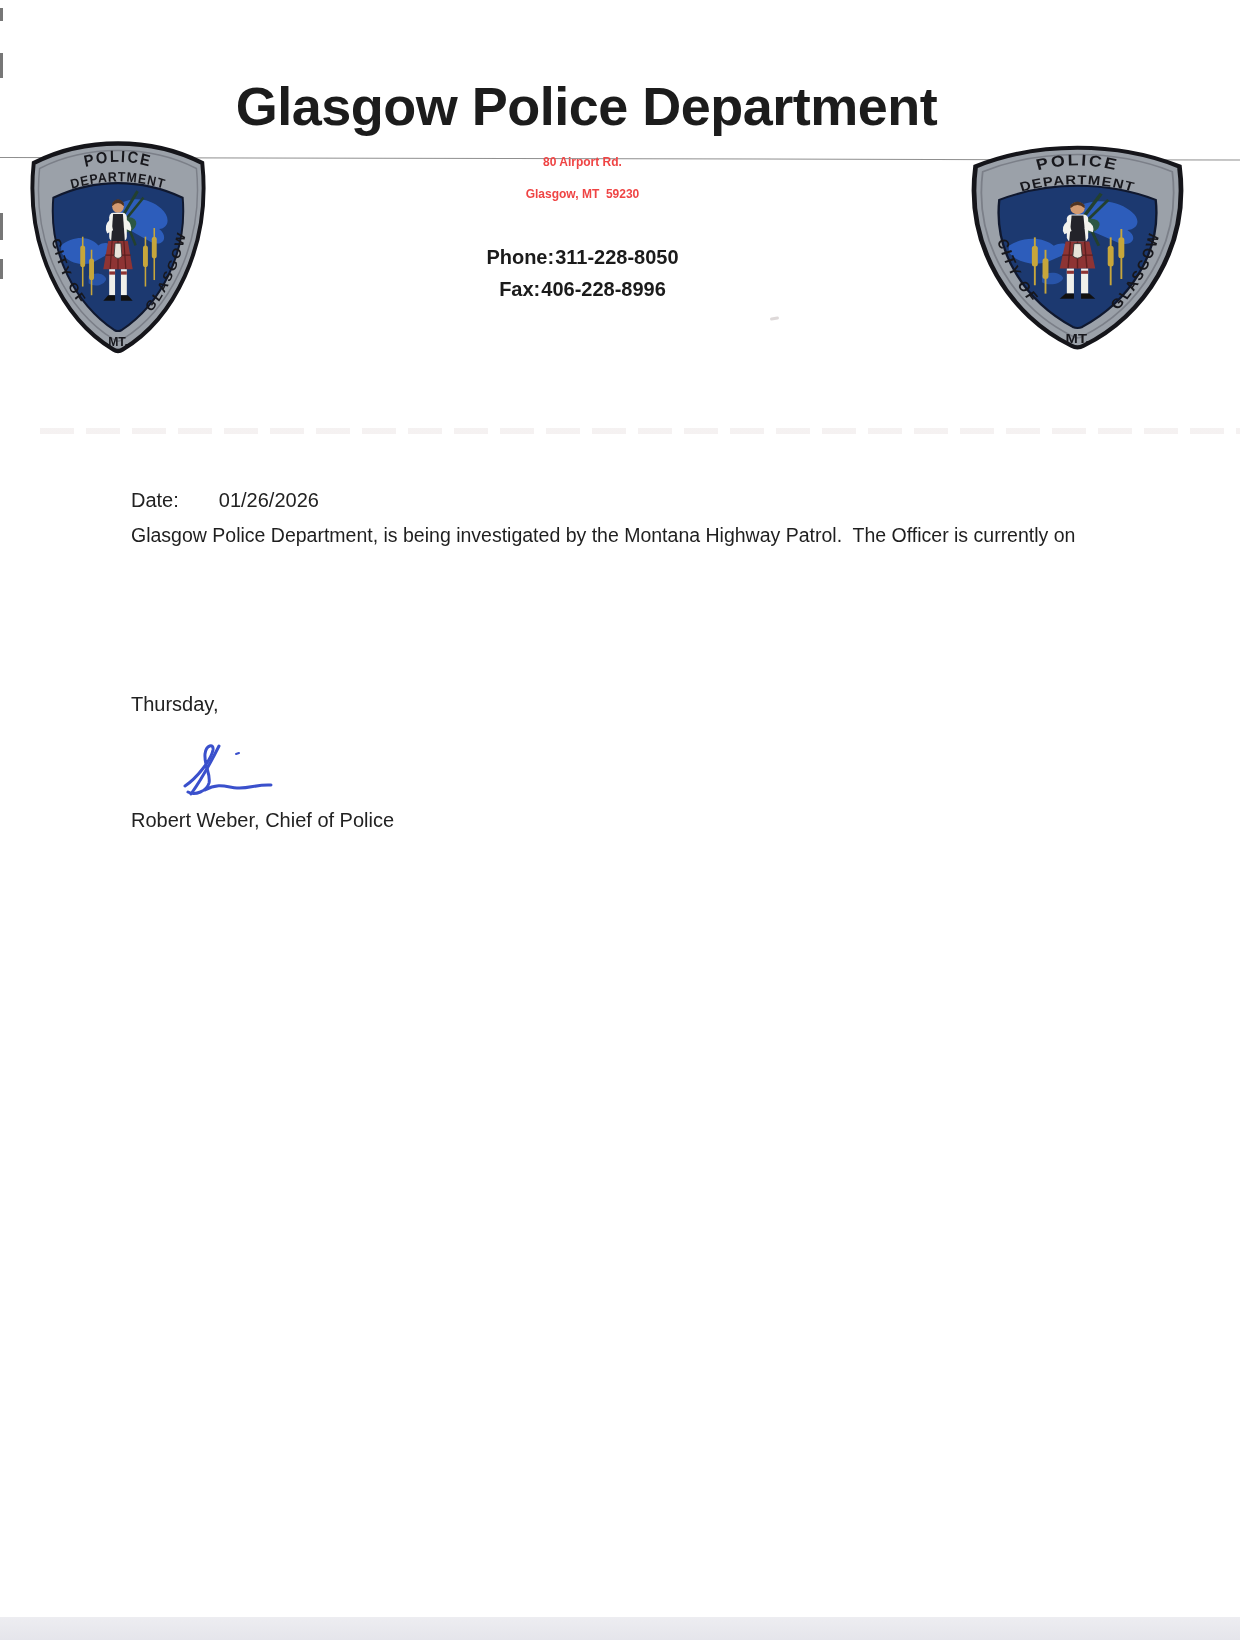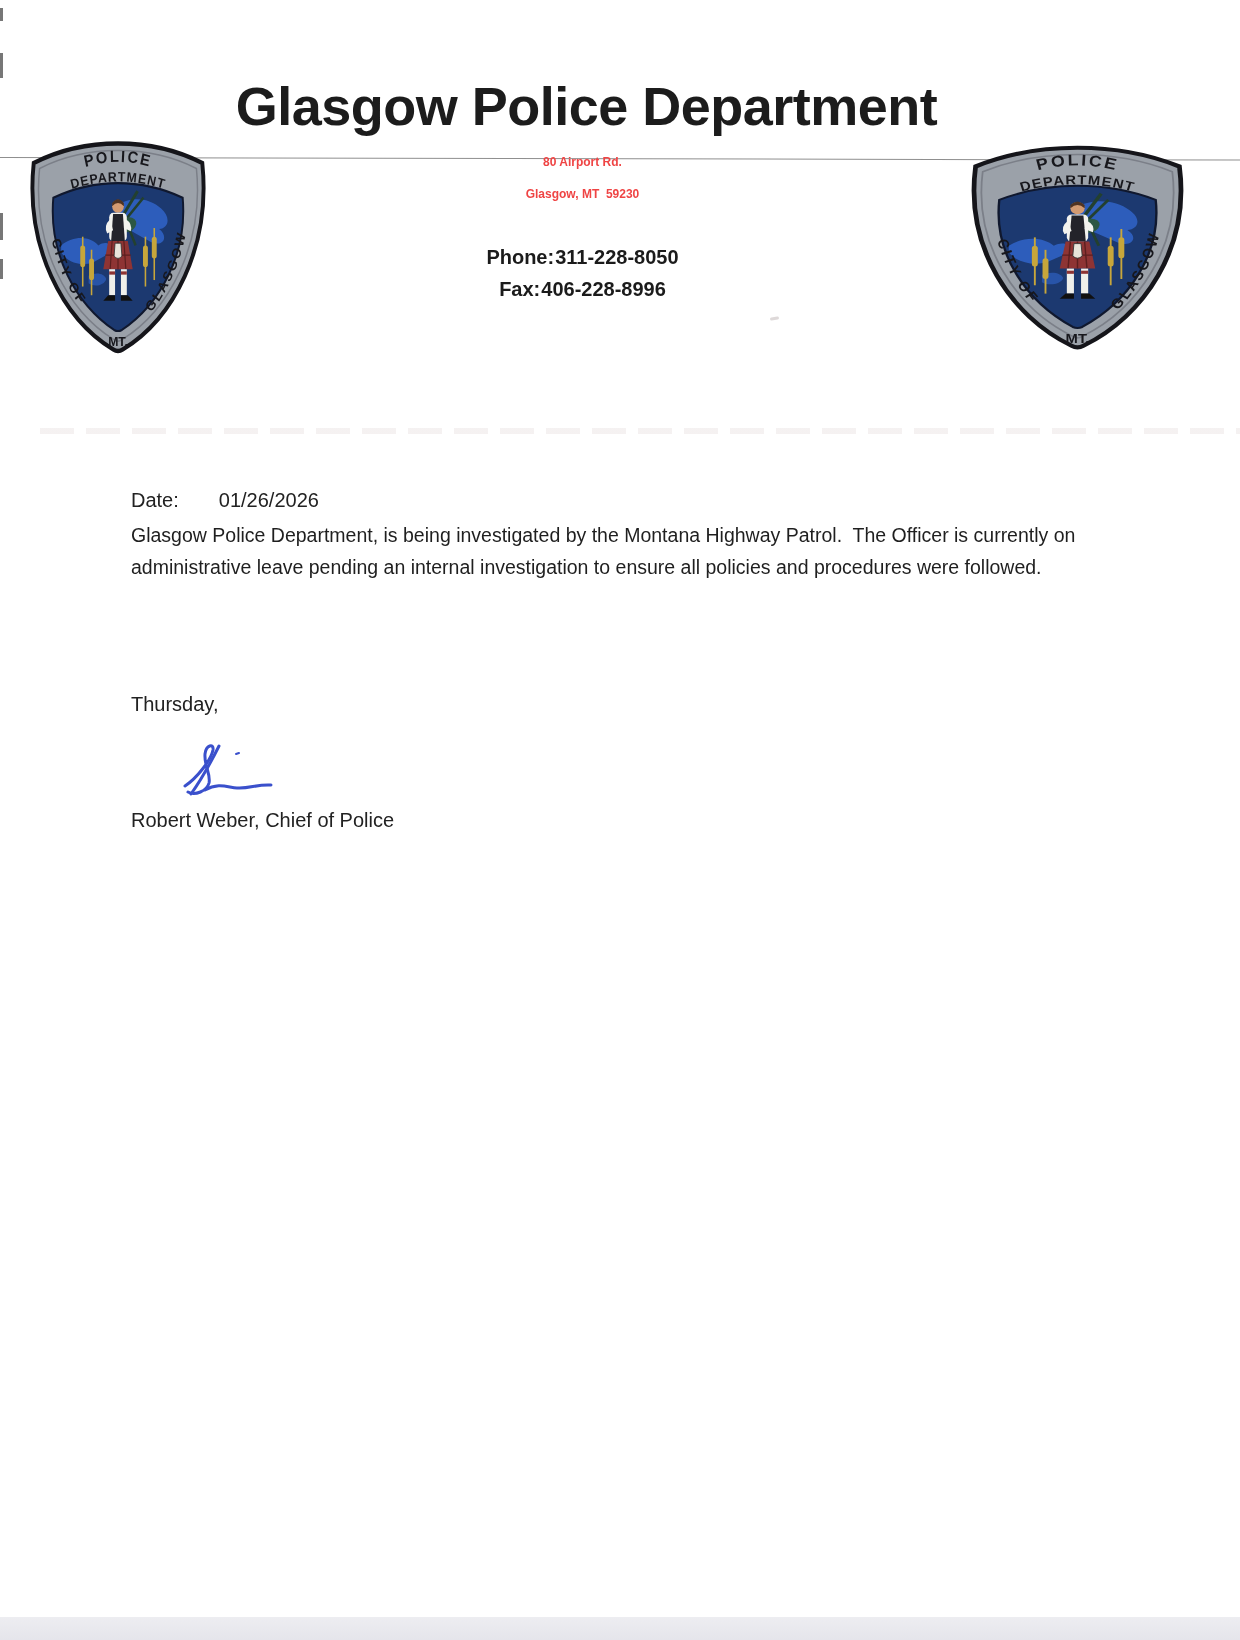--- a/index.html
+++ b/index.html
@@ -178,21 +178,20 @@
   <div class="edge-mark em4"></div>
   <div class="email-smudge"></div>
 
   <div class="date-row">
     <span>Date:</span>
     <span>01/26/2026</span>
   </div>
 
   <div class="para">
     <div>Glasgow Police Department, is being investigated by the Montana Highway Patrol.&nbsp; The Officer is currently on</div>
-    <div>administrative leave pending an internal investigation to ensure all policies and procedures were followed.</div>
   </div>
 
   <div class="closing">Thursday,</div>
 
   <svg class="signature" viewBox="0 0 106 62" xmlns="http://www.w3.org/2000/svg" fill="none" stroke="#3a50cc" stroke-width="3" stroke-linecap="round" stroke-linejoin="round">
     <path d="M 40 6 C 33 20 22 40 12 54"></path>
     <path d="M 6 46 C 18 38 32 20 34 10 C 35 3 27 5 26 14 C 25 26 32 34 30 43 C 28 51 16 56 9 52"></path>
     <path d="M 26 50 C 40 42 50 48 58 48 C 70 49 78 44 92 45"></path>
     <path d="M 57 14 l 3 -1" stroke-width="2"></path>
   </svg>

